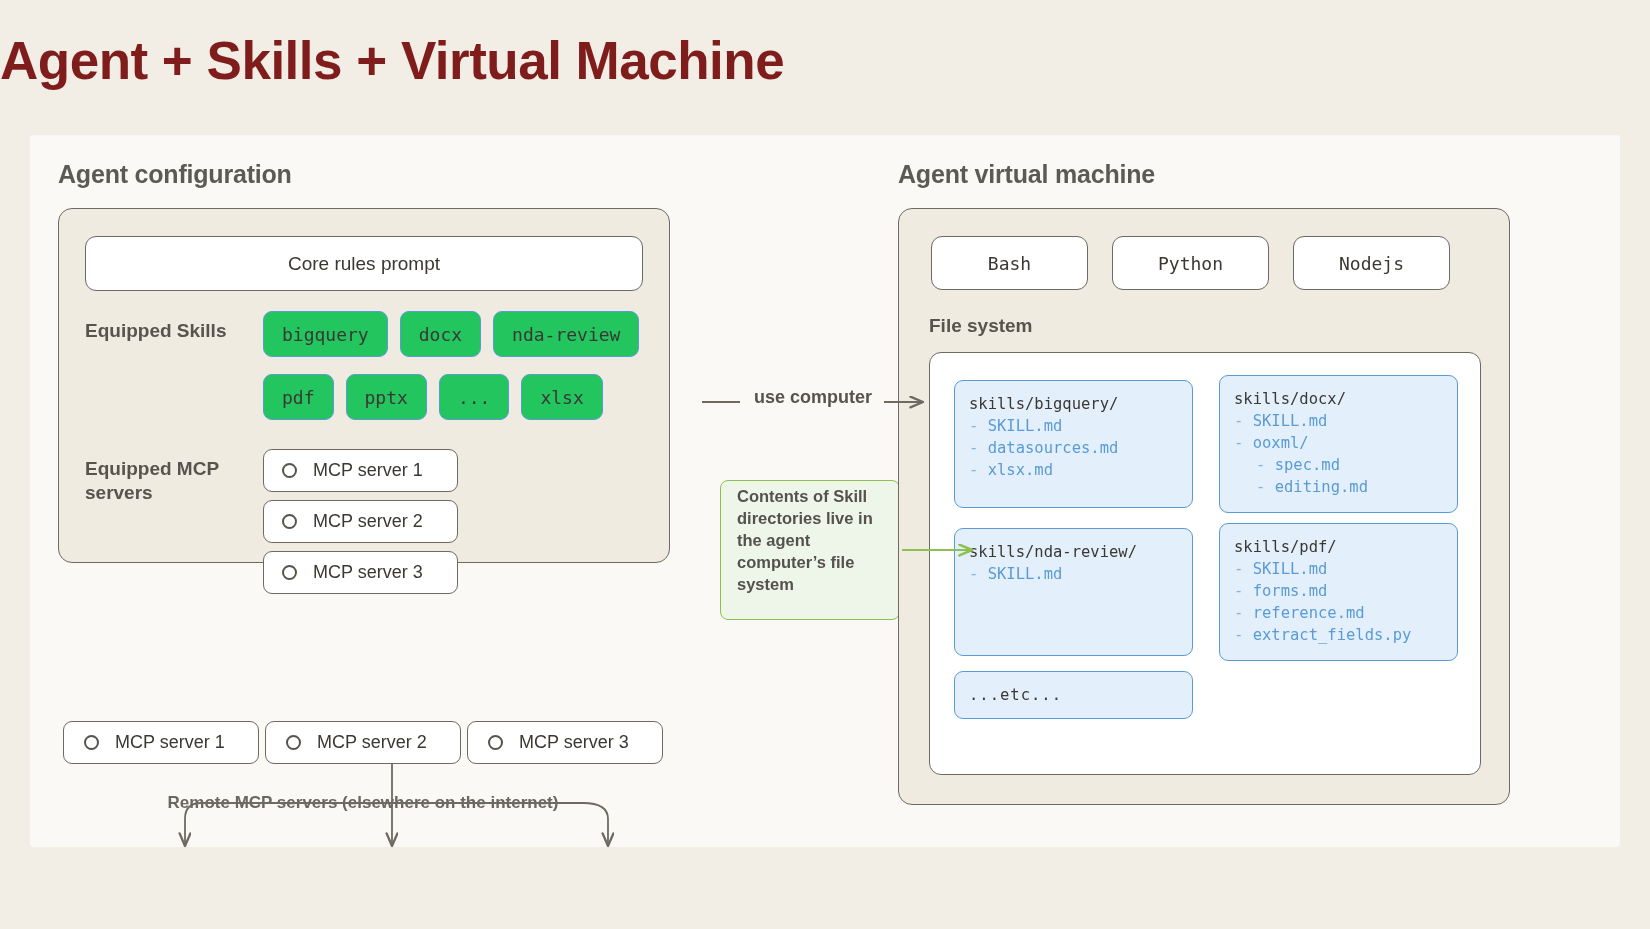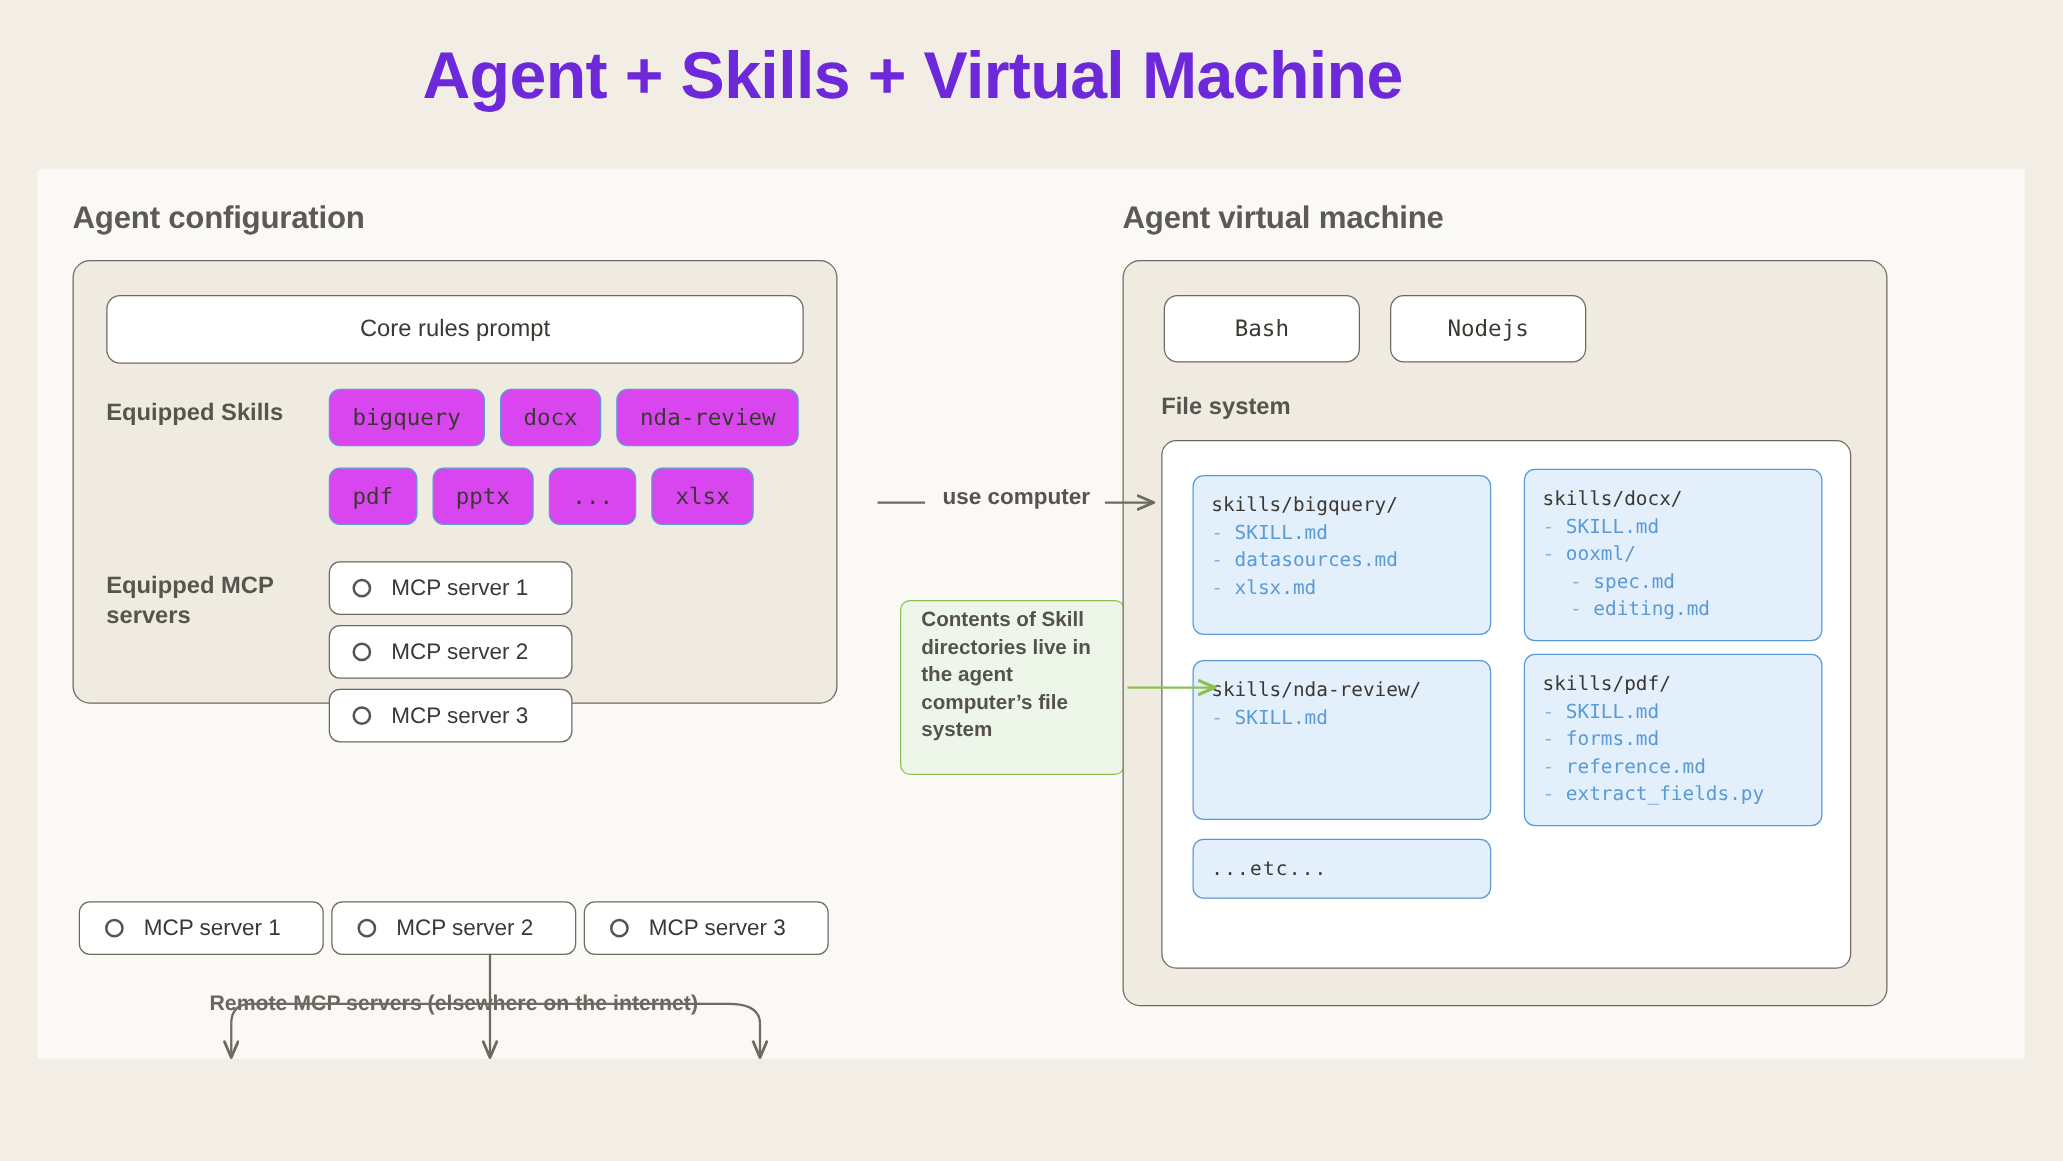--- a/index.html
+++ b/index.html
@@ -18,25 +18,24 @@
     height: 929px;
     background: #F2EEE6;
   }
 
   
   .title {
     position: absolute;
     top: 30px;
     left: 0;
     width: 1460px;
-    text-align: center;
     font-size: 53px;
     font-weight: 700;
     letter-spacing: -0.5px;
-    color: #6d28d9;
+    color: #7f1d1d;
   }
 
   
   .card {
     position: absolute;
     left: 30px;
     top: 135px;
     width: 1590px;
     height: 712px;
     background: #FAF9F5;
@@ -94,21 +93,21 @@
   .chips-row {
     position: absolute;
     display: flex;
     gap: 12px;
   }
   .chips-row.r1 { left: 204px; top: 102px; }
   .chips-row.r2 { left: 204px; top: 165px; }
 
   .chip {
     height: 46px;
-    background: #d946ef;
+    background: #22c55e;
     border: 1.6px solid #5B9BD5;
     border-radius: 9px;
     display: flex;
     align-items: center;
     justify-content: center;
     padding: 0 18px;
     font-family: "DejaVu Sans Mono", monospace;
     font-size: 18px;
     color: #3B3833;
   }
@@ -372,20 +371,23 @@
     </div>
 
     <div class="panel-title right">Agent virtual machine</div>
 
     <div class="vm-box">
       <div class="runtime-row">
         <div class="runtime">
             <span>Bash</span>
           </div>
         <div class="runtime">
+            <span>Python</span>
+          </div>
+        <div class="runtime">
             <span>Nodejs</span>
           </div>
       </div>
 
       <div class="fs-label">File system</div>
 
       <div class="fs-box">
         <div class="fs-grid">
 
           <div class="fs-card tall">

